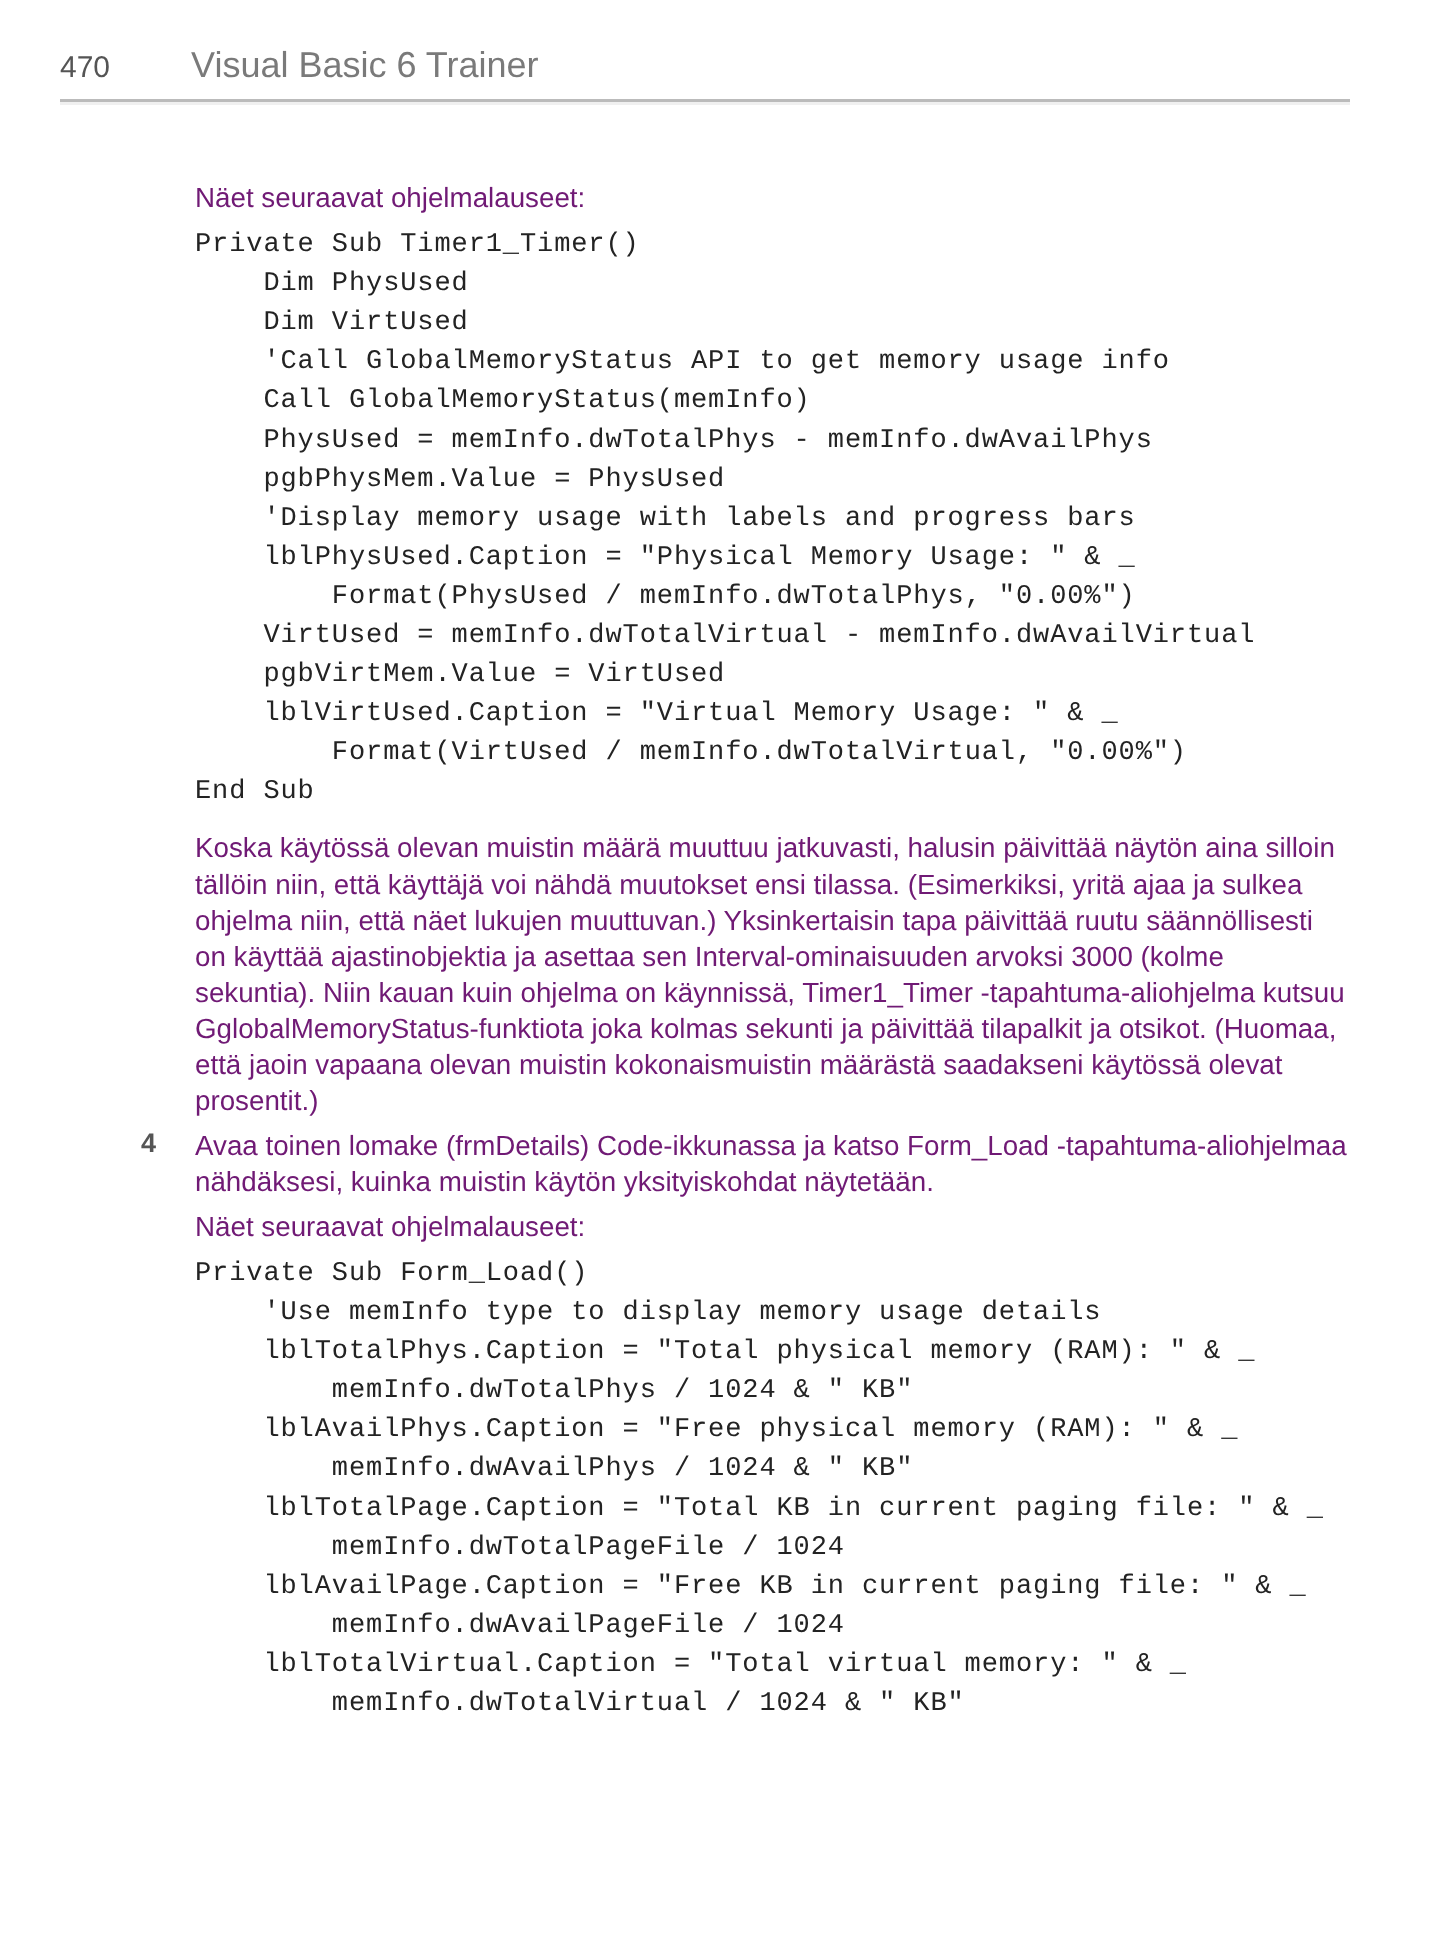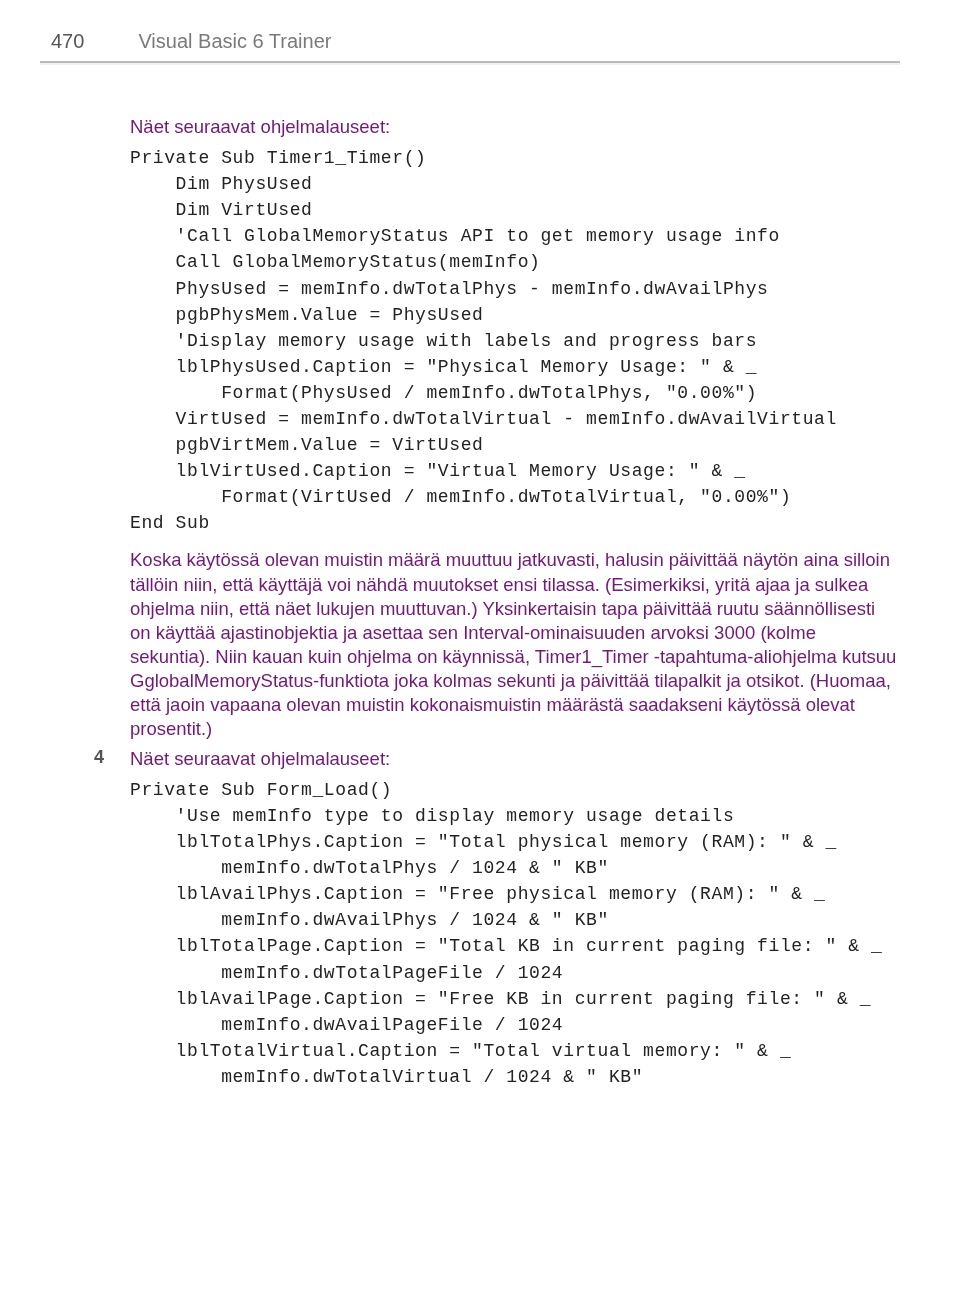--- a/index.html
+++ b/index.html
@@ -12,24 +12,23 @@
     }
     .page-header {
       display: flex;
       align-items: baseline;
       gap: 54px;
       padding-bottom: 8px;
     }
     .page-number {
       font-size: 20px;
       color: #555;
-      margin-left: 11px;
     }
     .header-title {
-      font-size: 20px;
+      font-size: 24px;
       color: #7a7a7a;
       letter-spacing: 0;
     }
     .header-rule {
       height: 4px;
       background: linear-gradient(to bottom,#bbb 0,#bbb 2px,#f0f0f0 2px,#f0f0f0 4px);
       margin-bottom: 50px;
     }
     .content {
       margin-left: 90px;
@@ -93,20 +92,21 @@
     pgbVirtMem.Value = VirtUsed
     lblVirtUsed.Caption = "Virtual Memory Usage: " &amp; _
         Format(VirtUsed / memInfo.dwTotalVirtual, "0.00%")
 End Sub</pre>
 
   <p class="body-para">Koska käytössä olevan muistin määrä muuttuu jatkuvasti, halusin päivittää näytön aina silloin tällöin niin, että käyttäjä voi nähdä muutokset ensi tilassa. (Esimerkiksi, yritä ajaa ja sulkea ohjelma niin, että näet lukujen muuttuvan.) Yksinkertaisin tapa päivittää ruutu säännöllisesti on käyttää ajastinobjektia ja asettaa sen Interval-ominaisuuden arvoksi 3000 (kolme sekuntia). Niin kauan kuin ohjelma on käynnissä, Timer1_Timer -tapahtuma-aliohjelma kutsuu GglobalMemoryStatus-funktiota joka kolmas sekunti ja päivittää tilapalkit ja otsikot. (Huomaa, että jaoin vapaana olevan muistin kokonaismuistin määrästä saadakseni käytössä olevat prosentit.)</p>
 
   <div class="step-row">
     <div class="step-num">4</div>
     <div class="step-body">
+      <p class="step-body-text">Avaa toinen lomake (frmDetails) Code-ikkunassa ja katso Form_Load -tapahtuma-aliohjelmaa nähdäksesi, kuinka muistin käytön yksityiskohdat näytetään.</p>
       <p class="intro-text">Näet seuraavat ohjelmalauseet:</p>
       <pre class="code">Private Sub Form_Load()
     'Use memInfo type to display memory usage details
     lblTotalPhys.Caption = "Total physical memory (RAM): " &amp; _
         memInfo.dwTotalPhys / 1024 &amp; " KB"
     lblAvailPhys.Caption = "Free physical memory (RAM): " &amp; _
         memInfo.dwAvailPhys / 1024 &amp; " KB"
     lblTotalPage.Caption = "Total KB in current paging file: " &amp; _
         memInfo.dwTotalPageFile / 1024
     lblAvailPage.Caption = "Free KB in current paging file: " &amp; _

